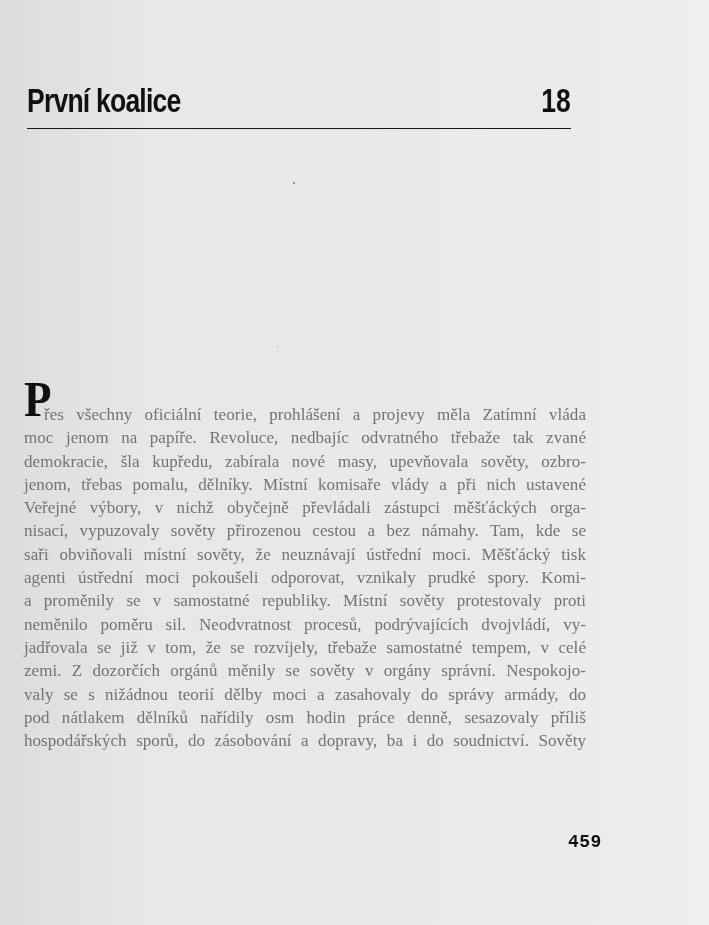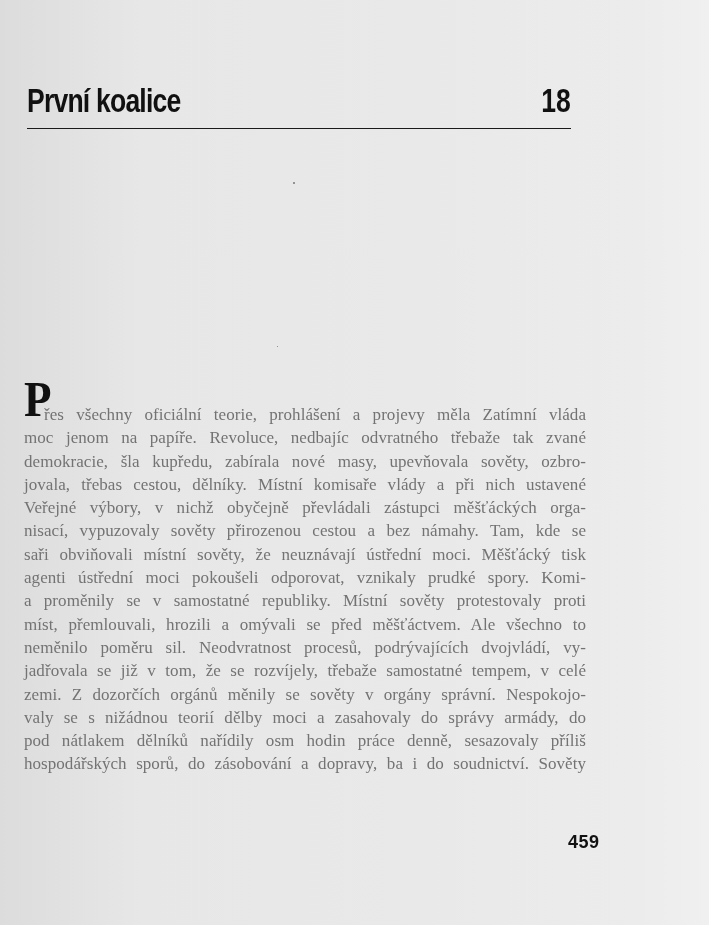--- a/index.html
+++ b/index.html
@@ -81,21 +81,21 @@
       font-size: 50px;
       line-height: 44px;
       color: #111;
       transform: scaleX(0.9);
       transform-origin: left top;
     }
     .page-number {
       position: absolute;
       left: 568px;
       top: 832px;
-      font-family: Liberation Sans, sans-serif;
+      font-family: Liberation Mono, monospace;
       font-weight: bold;
       font-size: 18px;
       color: #111;
       letter-spacing: 0.5px;
     }
     .speck {
       position: absolute;
       width: 2px;
       height: 2px;
       background: #777;
@@ -109,27 +109,26 @@
   <div class="chapter-title">První koalice</div>
   <div class="chapter-number">18</div>
 </div>
 
 <div class="drop-cap">P</div>
 
 <div class="body-text">
   <div class="line first-line" style="padding-left:20px;">řes všechny oficiální teorie, prohlášení a projevy měla Zatímní vláda</div>
   <div class="line">moc jenom na papíře. Revoluce, nedbajíc odvratného třebaže tak zvané</div>
   <div class="line">demokracie, šla kupředu, zabírala nové masy, upevňovala sověty, ozbro-</div>
-  <div class="line">jovala, třebas cestou, dělníky. Místní komisaře vlády a při nich ustavené</div>
+  <div class="line">jenom, třebas pomalu, dělníky. Místní komisaře vlády a při nich ustavené</div>
   <div class="line">Veřejné výbory, v nichž obyčejně převládali zástupci měšťáckých orga-</div>
   <div class="line">nisací, vypuzovaly sověty přirozenou cestou a bez námahy. Tam, kde se</div>
   <div class="line">saři obviňovali místní sověty, že neuznávají ústřední moci. Měšťácký tisk</div>
   <div class="line">agenti ústřední moci pokoušeli odporovat, vznikaly prudké spory. Komi-</div>
   <div class="line">a proměnily se v samostatné republiky. Místní sověty protestovaly proti</div>
-  <div class="line">míst, přemlouvali, hrozili a omývali se před měšťáctvem. Ale všechno to</div>
   <div class="line">neměnilo poměru sil. Neodvratnost procesů, podrývajících dvojvládí, vy-</div>
   <div class="line">jadřovala se již v tom, že se rozvíjely, třebaže samostatné tempem, v celé</div>
   <div class="line">zemi. Z dozorčích orgánů měnily se sověty v orgány správní. Nespokojo-</div>
   <div class="line">valy se s nižádnou teorií dělby moci a zasahovaly do správy armády, do</div>
   <div class="line last">pod nátlakem dělníků nařídily osm hodin práce denně, sesazovaly příliš</div>
   <div class="line">hospodářských sporů, do zásobování a dopravy, ba i do soudnictví. Sověty</div>
 </div>
 
 <div class="page-number">459</div>
 

